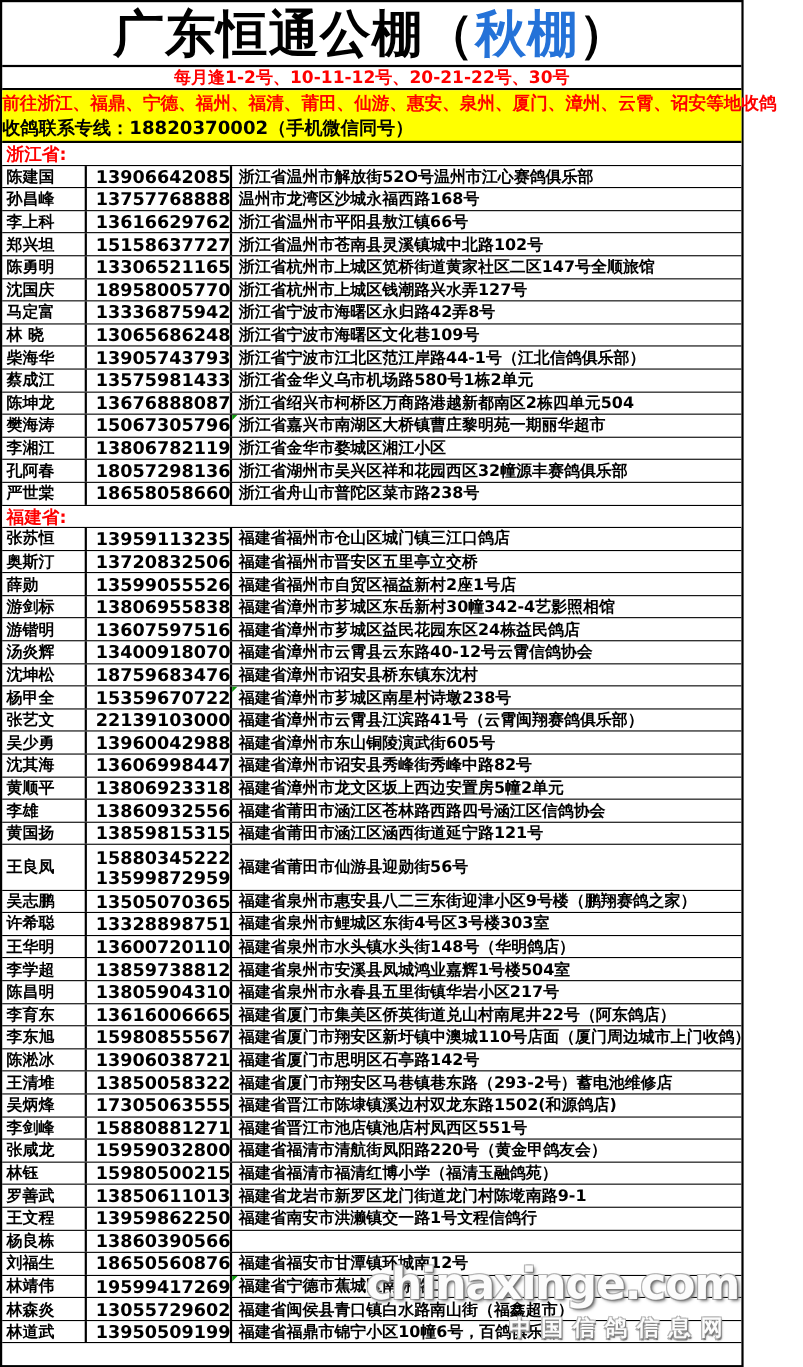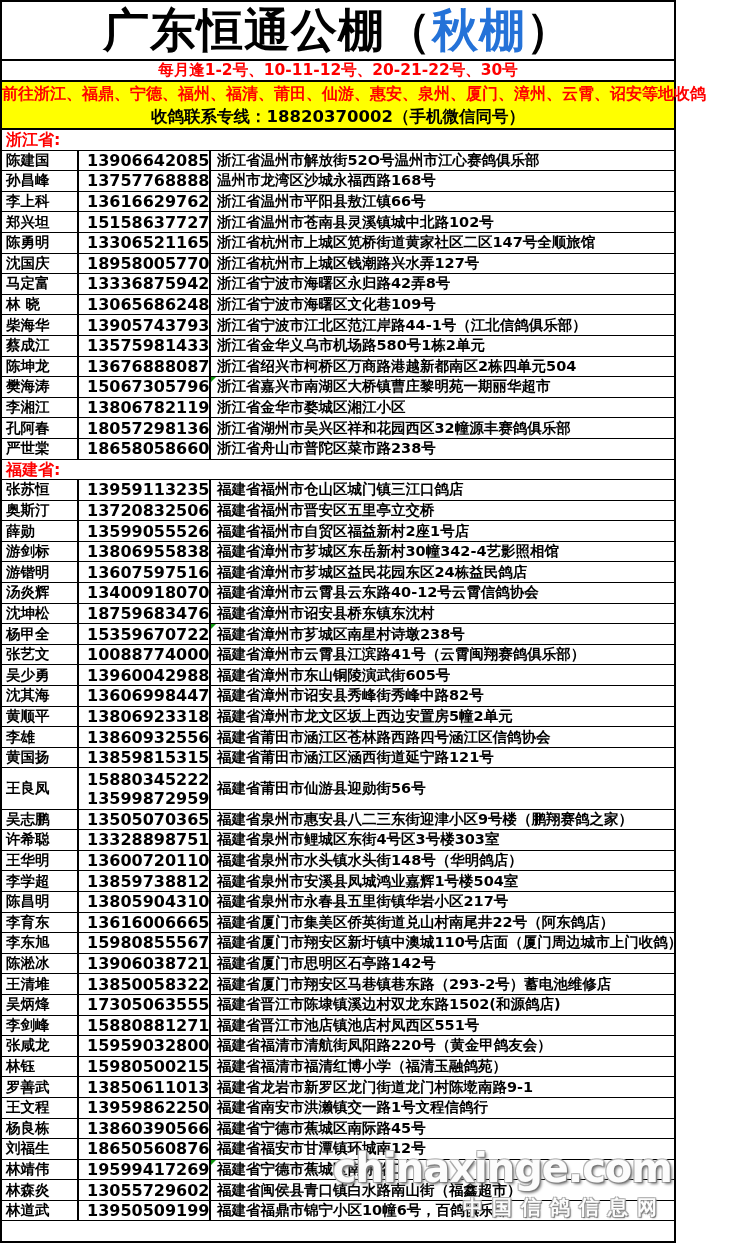--- a/index.html
+++ b/index.html
@@ -22,21 +22,21 @@
     color:var(--c-red,#fe0000);border-bottom:2px solid #000;white-space:nowrap;
   }
   .banner{
     background:var(--c-yellow,#ffff00);border-bottom:2px solid #000;
   }
   .banner .b1{
     height:23px;line-height:23px;text-align:center;font-size:16px;
     color:var(--c-red,#fe0000);white-space:nowrap;
   }
   .banner .b2{
-    height:23px;line-height:23px;text-align:center;font-size:16.5px;
+    height:23px;line-height:23px;text-align:left;font-size:16.5px;
     color:#000;white-space:nowrap;
   }
   #sections{flex:1;display:flex;flex-direction:column;}
   .sec-header{
     box-sizing:border-box;height:20.6px;line-height:19px;
     padding-left:4px;font-size:16px;color:var(--c-red,#fe0000);
     border-bottom:1.5px solid #000;background:#fff;
   }
   .row{
     box-sizing:border-box;height:20.6px;display:grid;
@@ -243,21 +243,21 @@
       <div class="row">
         <div class="cell c-name">杨甲全</div>
         <div class="cell c-phone">15359670722</div>
         <div class="cell c-addr">
           <span class="">福建省漳州市芗城区南星村诗墩238号</span>
           <i class="marker"></i>
         </div>
       </div>
       <div class="row">
         <div class="cell c-name">张艺文</div>
-        <div class="cell c-phone">10088774000</div>
+        <div class="cell c-phone">22139103000</div>
         <div class="cell c-addr">
           <span class="">福建省漳州市云霄县江滨路41号（云霄闽翔赛鸽俱乐部）</span>
         </div>
       </div>
       <div class="row">
         <div class="cell c-name">吴少勇</div>
         <div class="cell c-phone">13960042988</div>
         <div class="cell c-addr">
           <span class="">福建省漳州市东山铜陵演武街605号</span>
         </div>
@@ -401,23 +401,20 @@
       <div class="row">
         <div class="cell c-name">王文程</div>
         <div class="cell c-phone">13959862250</div>
         <div class="cell c-addr">
           <span class="">福建省南安市洪濑镇交一路1号文程信鸽行</span>
         </div>
       </div>
       <div class="row">
         <div class="cell c-name">杨良栋</div>
         <div class="cell c-phone">13860390566</div>
-        <div class="cell c-addr">
-          <span class="">福建省宁德市蕉城区南际路45号</span>
-        </div>
       </div>
       <div class="row">
         <div class="cell c-name">刘福生</div>
         <div class="cell c-phone">18650560876</div>
         <div class="cell c-addr">
           <span class="">福建省福安市甘潭镇环城南12号</span>
         </div>
       </div>
       <div class="row">
         <div class="cell c-name">林靖伟</div>

